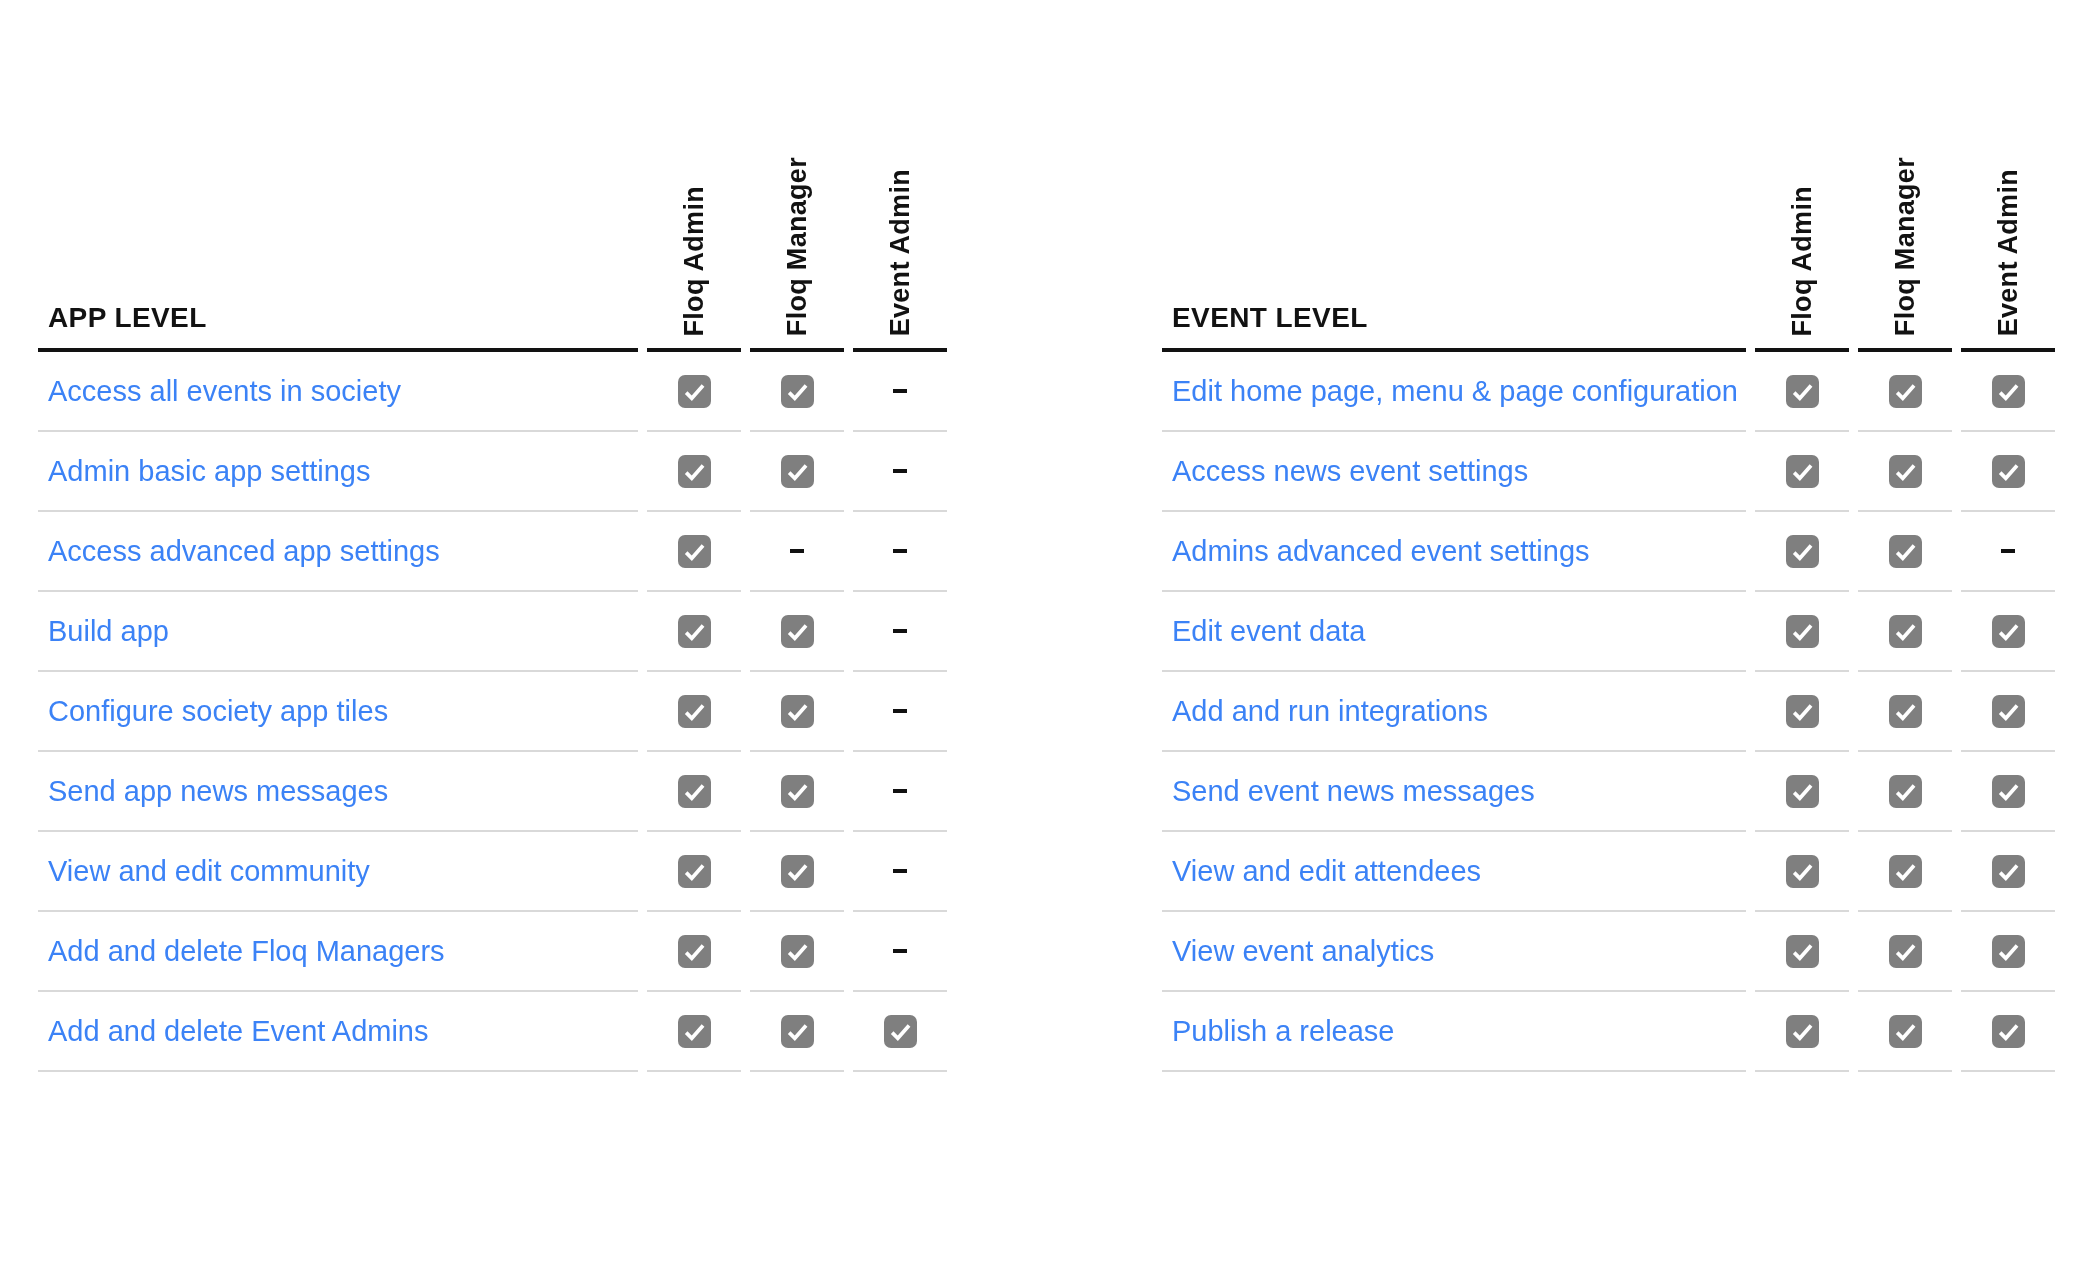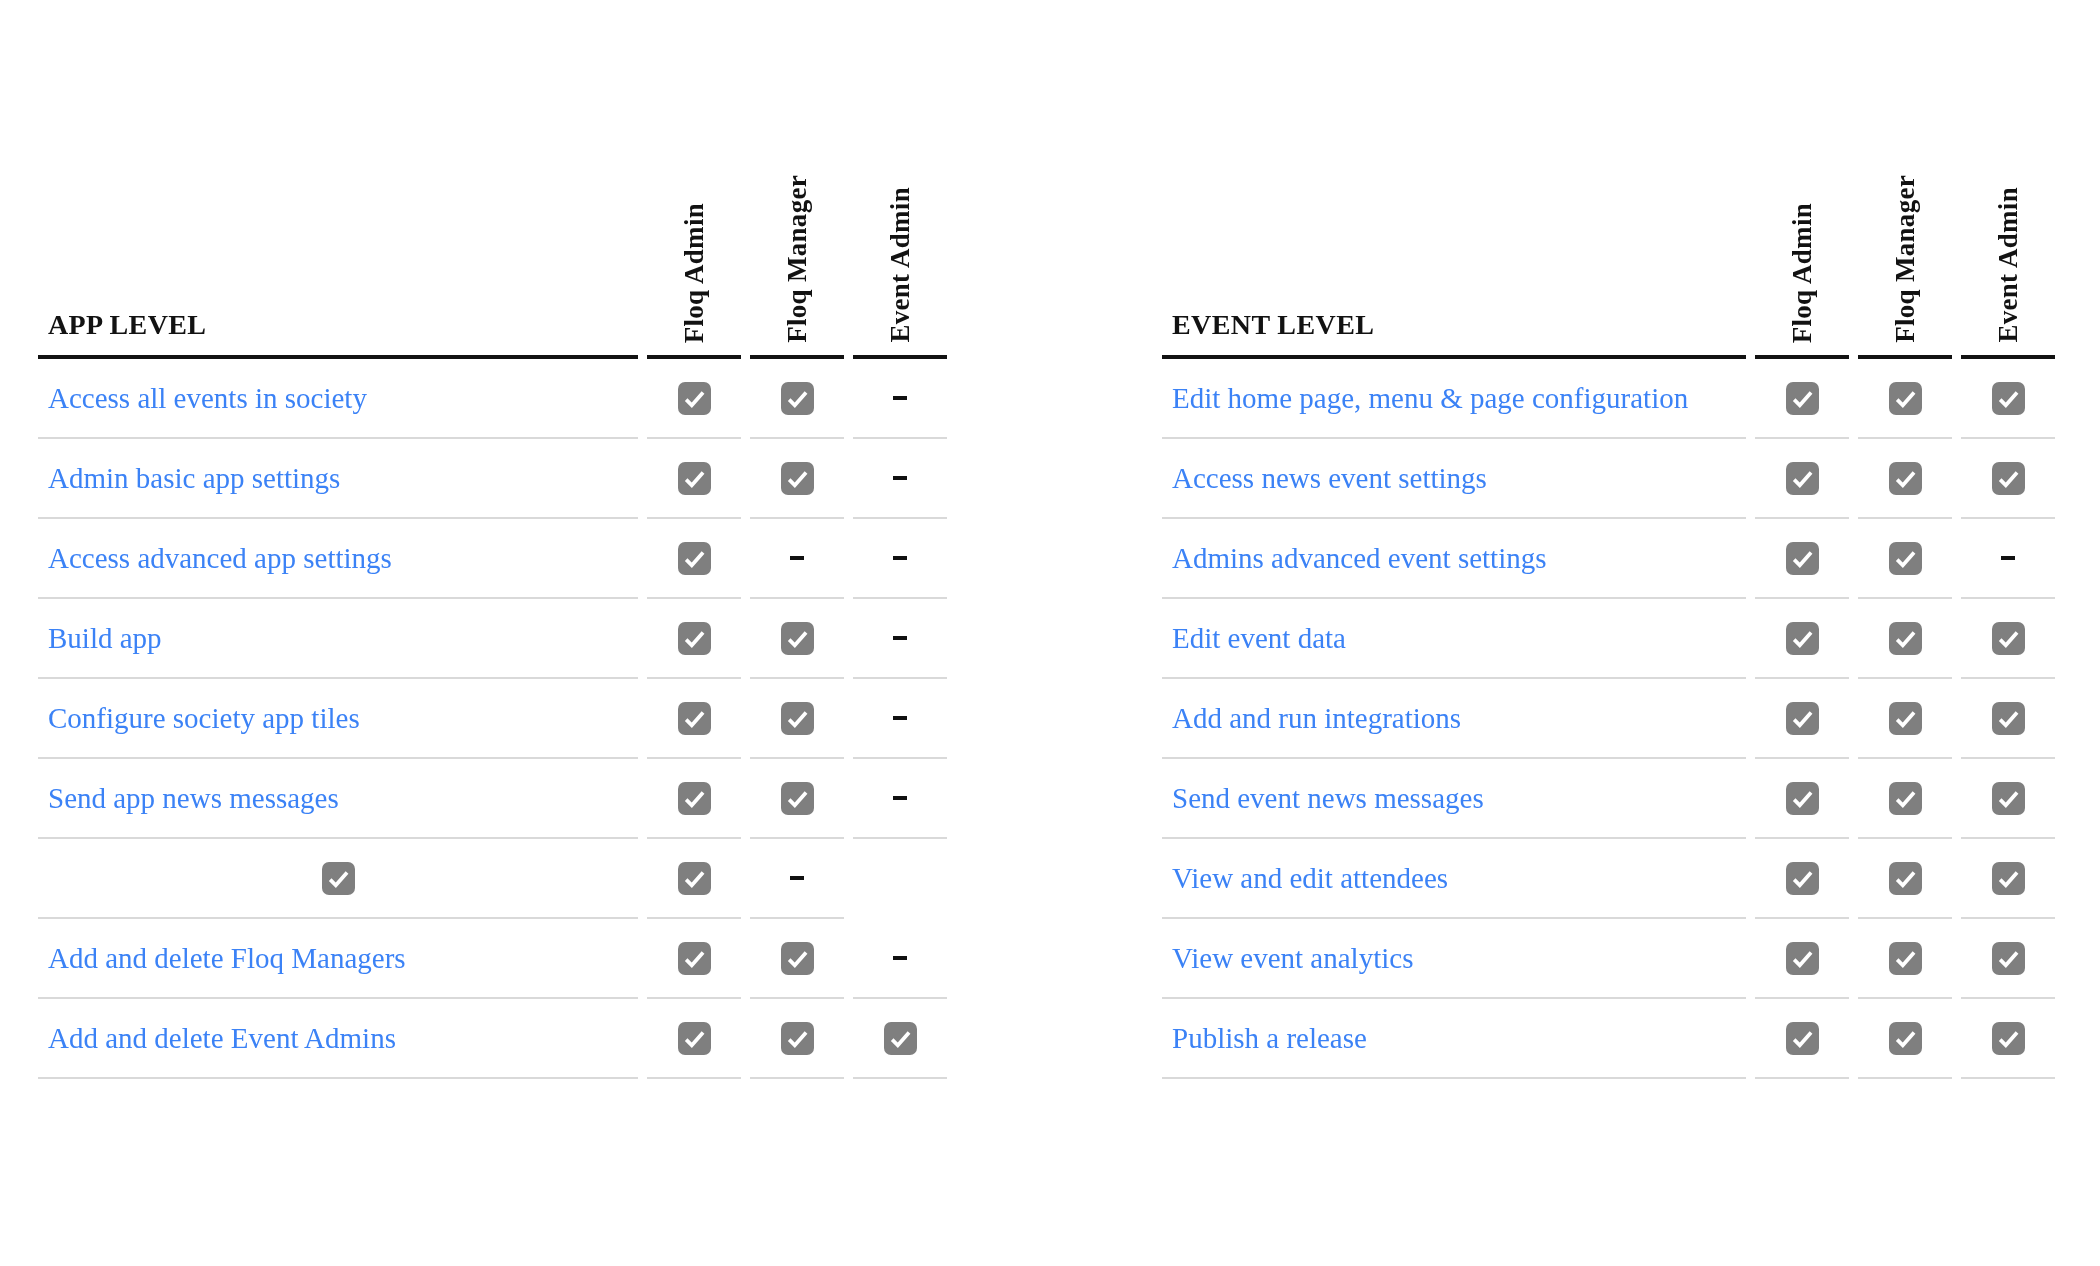--- a/index.html
+++ b/index.html
@@ -3,21 +3,21 @@
 <meta charset="utf-8">
 <style>
   * { margin: 0; padding: 0; box-sizing: border-box; }
   html, body { background: #ffffff; }
   body {
     width: 2100px; height: 1266px; overflow: hidden;
     font-family: "Liberation Sans", sans-serif;
   }
   .canvas { position: relative; width: 2100px; height: 1266px; background: #ffffff; }
 
-  .perm-table { position: absolute; top: 11px; font-family: Liberation Serif, serif; }
+  .perm-table { position: absolute; top: 4px; }
   .table-left  { left: 38px; }
   .table-right { left: 1162px; }
 
   .row { display: grid; column-gap: 9px; }
   .table-left  .row { grid-template-columns: 600px 94px 94px 94px; }
   .table-right .row { grid-template-columns: 584px 94px 94px 94px; }
 
   .head-row { height: 348px; }
   .head-row .cell { border-bottom: 4px solid #121212; }
 
@@ -178,20 +178,21 @@
             <svg viewBox="0 0 24 24">
               <path d="M4.6 13 L9.6 18 L19.6 6.6" fill="none" stroke="#ffffff" stroke-width="3.3" stroke-linecap="butt" stroke-linejoin="miter"></path>
             </svg>
           </span>
         </div>
         <div class="cell val">
           <span class="dash"></span>
         </div>
       </div>
       <div class="row data-row">
+        <div class="cell label">View and edit community</div>
         <div class="cell val">
           <span class="checkbox">
             <svg viewBox="0 0 24 24">
               <path d="M4.6 13 L9.6 18 L19.6 6.6" fill="none" stroke="#ffffff" stroke-width="3.3" stroke-linecap="butt" stroke-linejoin="miter"></path>
             </svg>
           </span>
         </div>
         <div class="cell val">
           <span class="checkbox">
             <svg viewBox="0 0 24 24">

